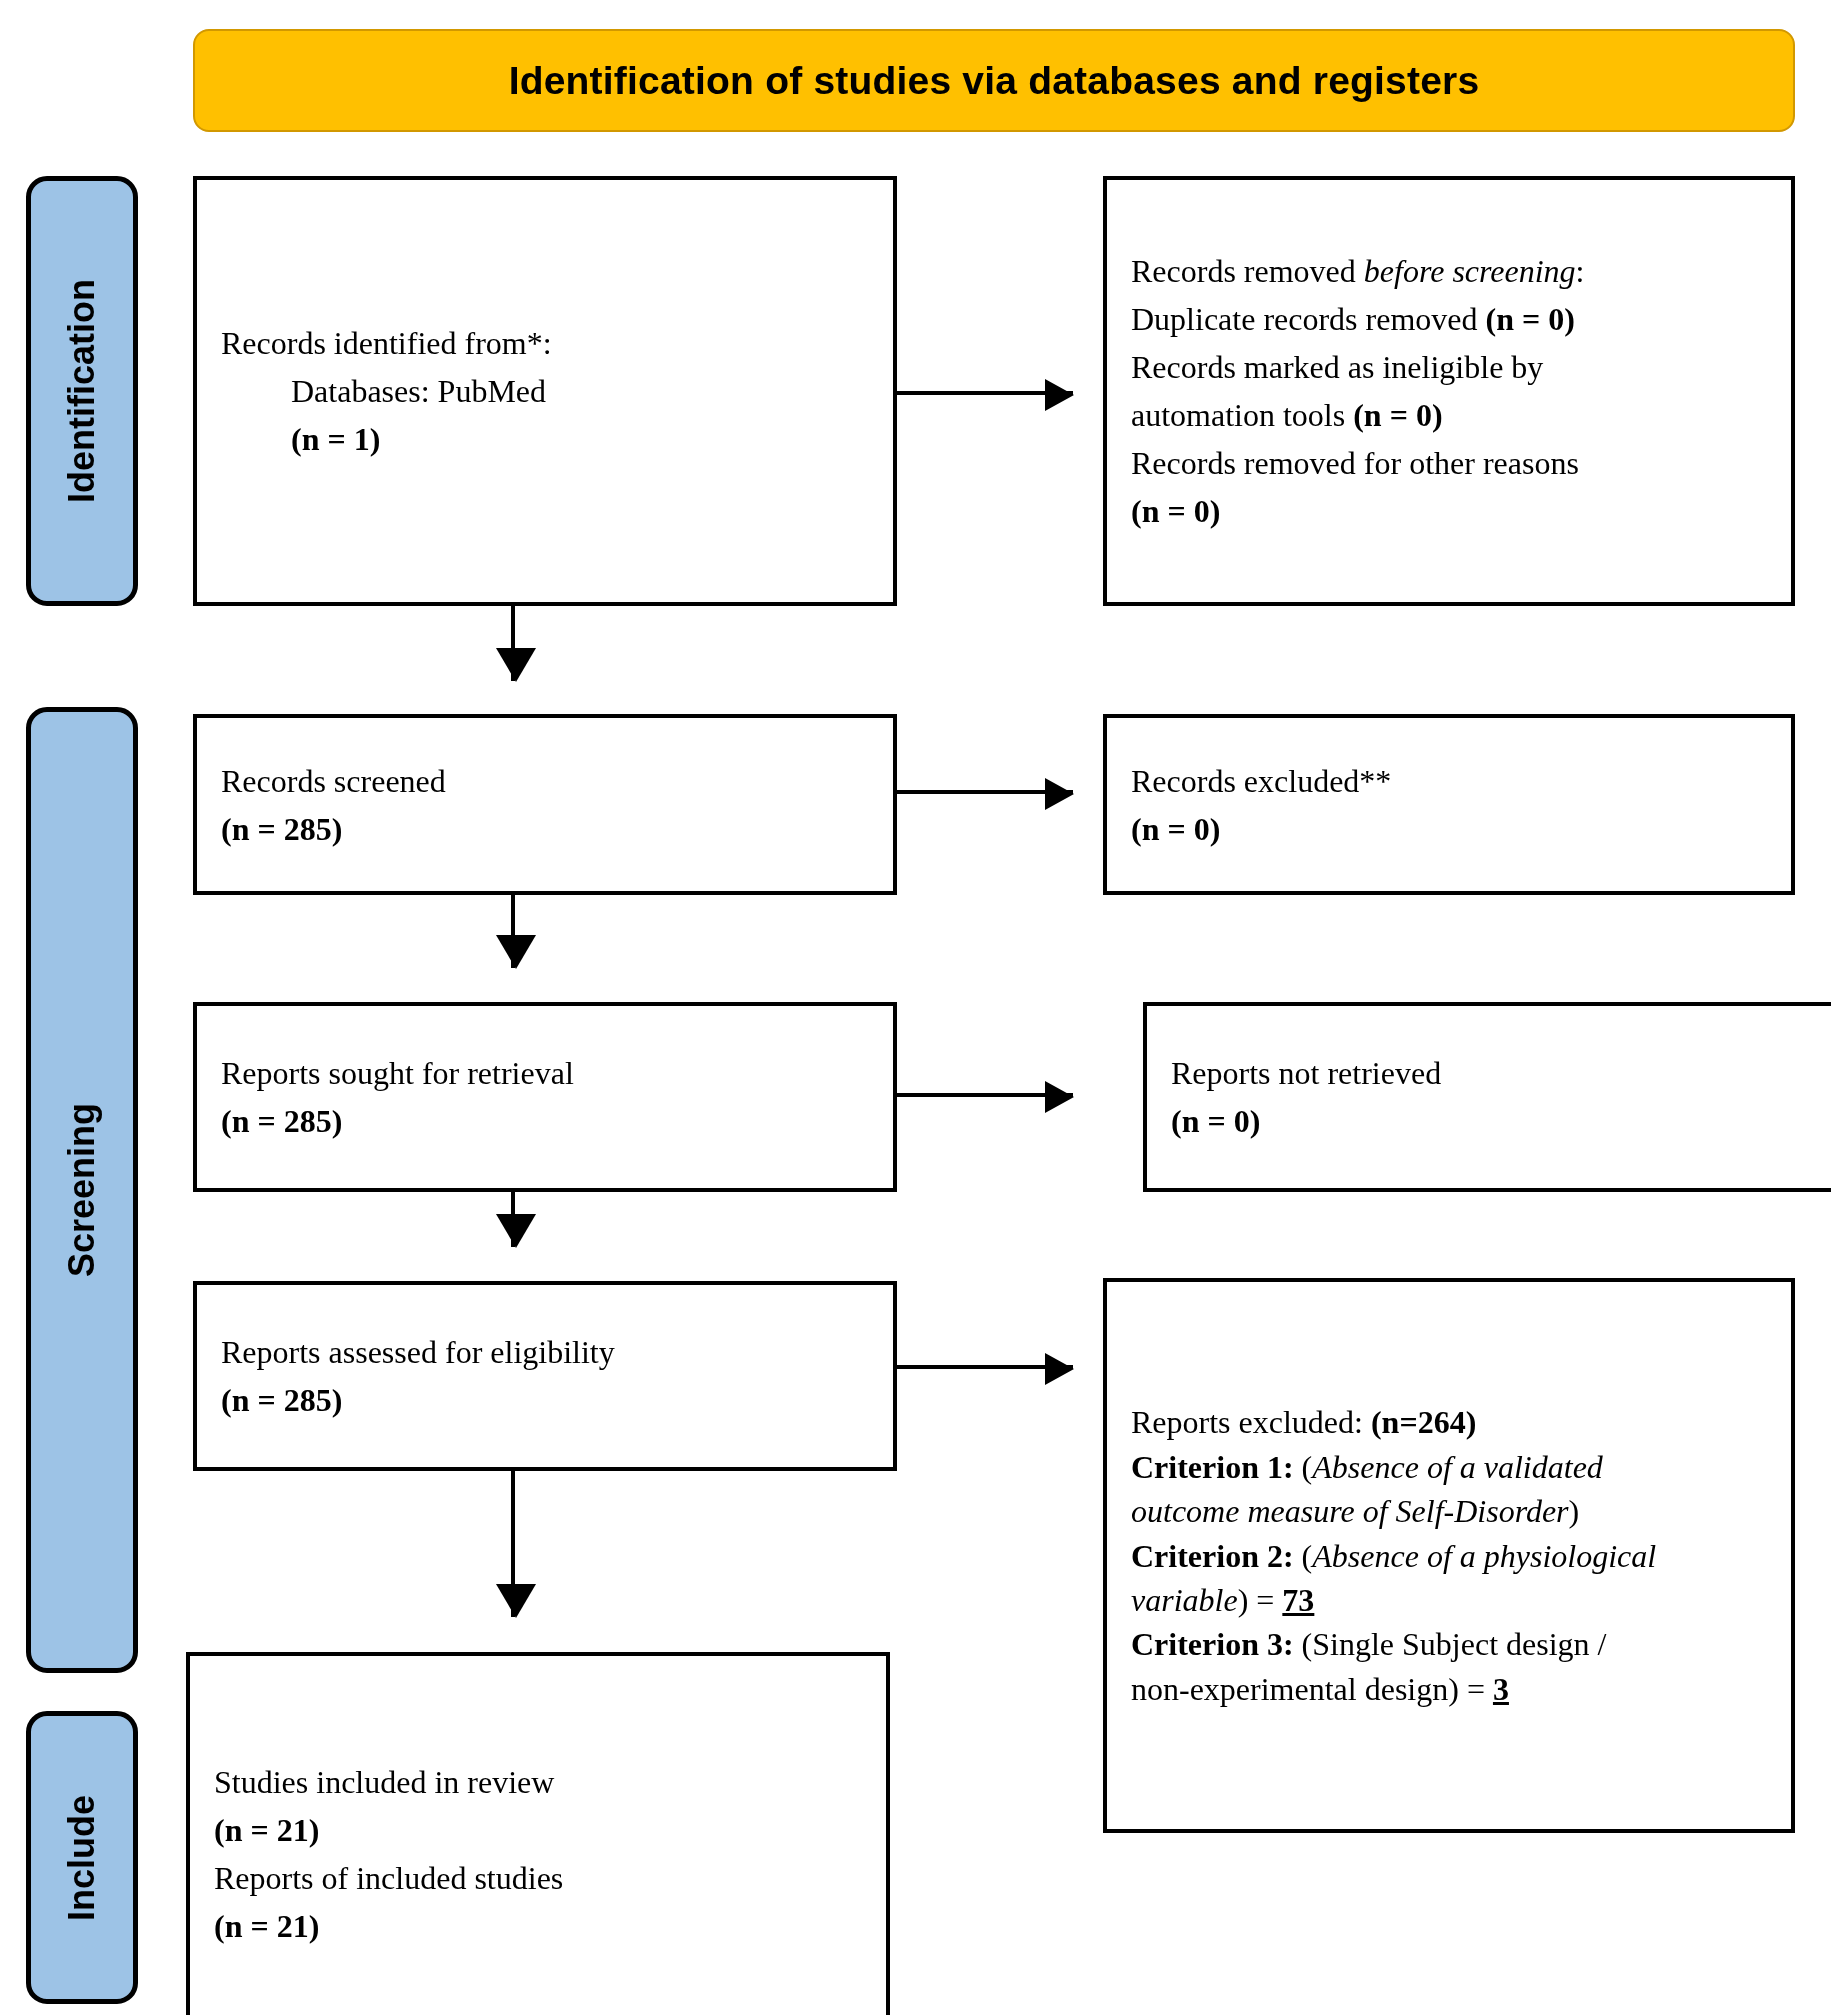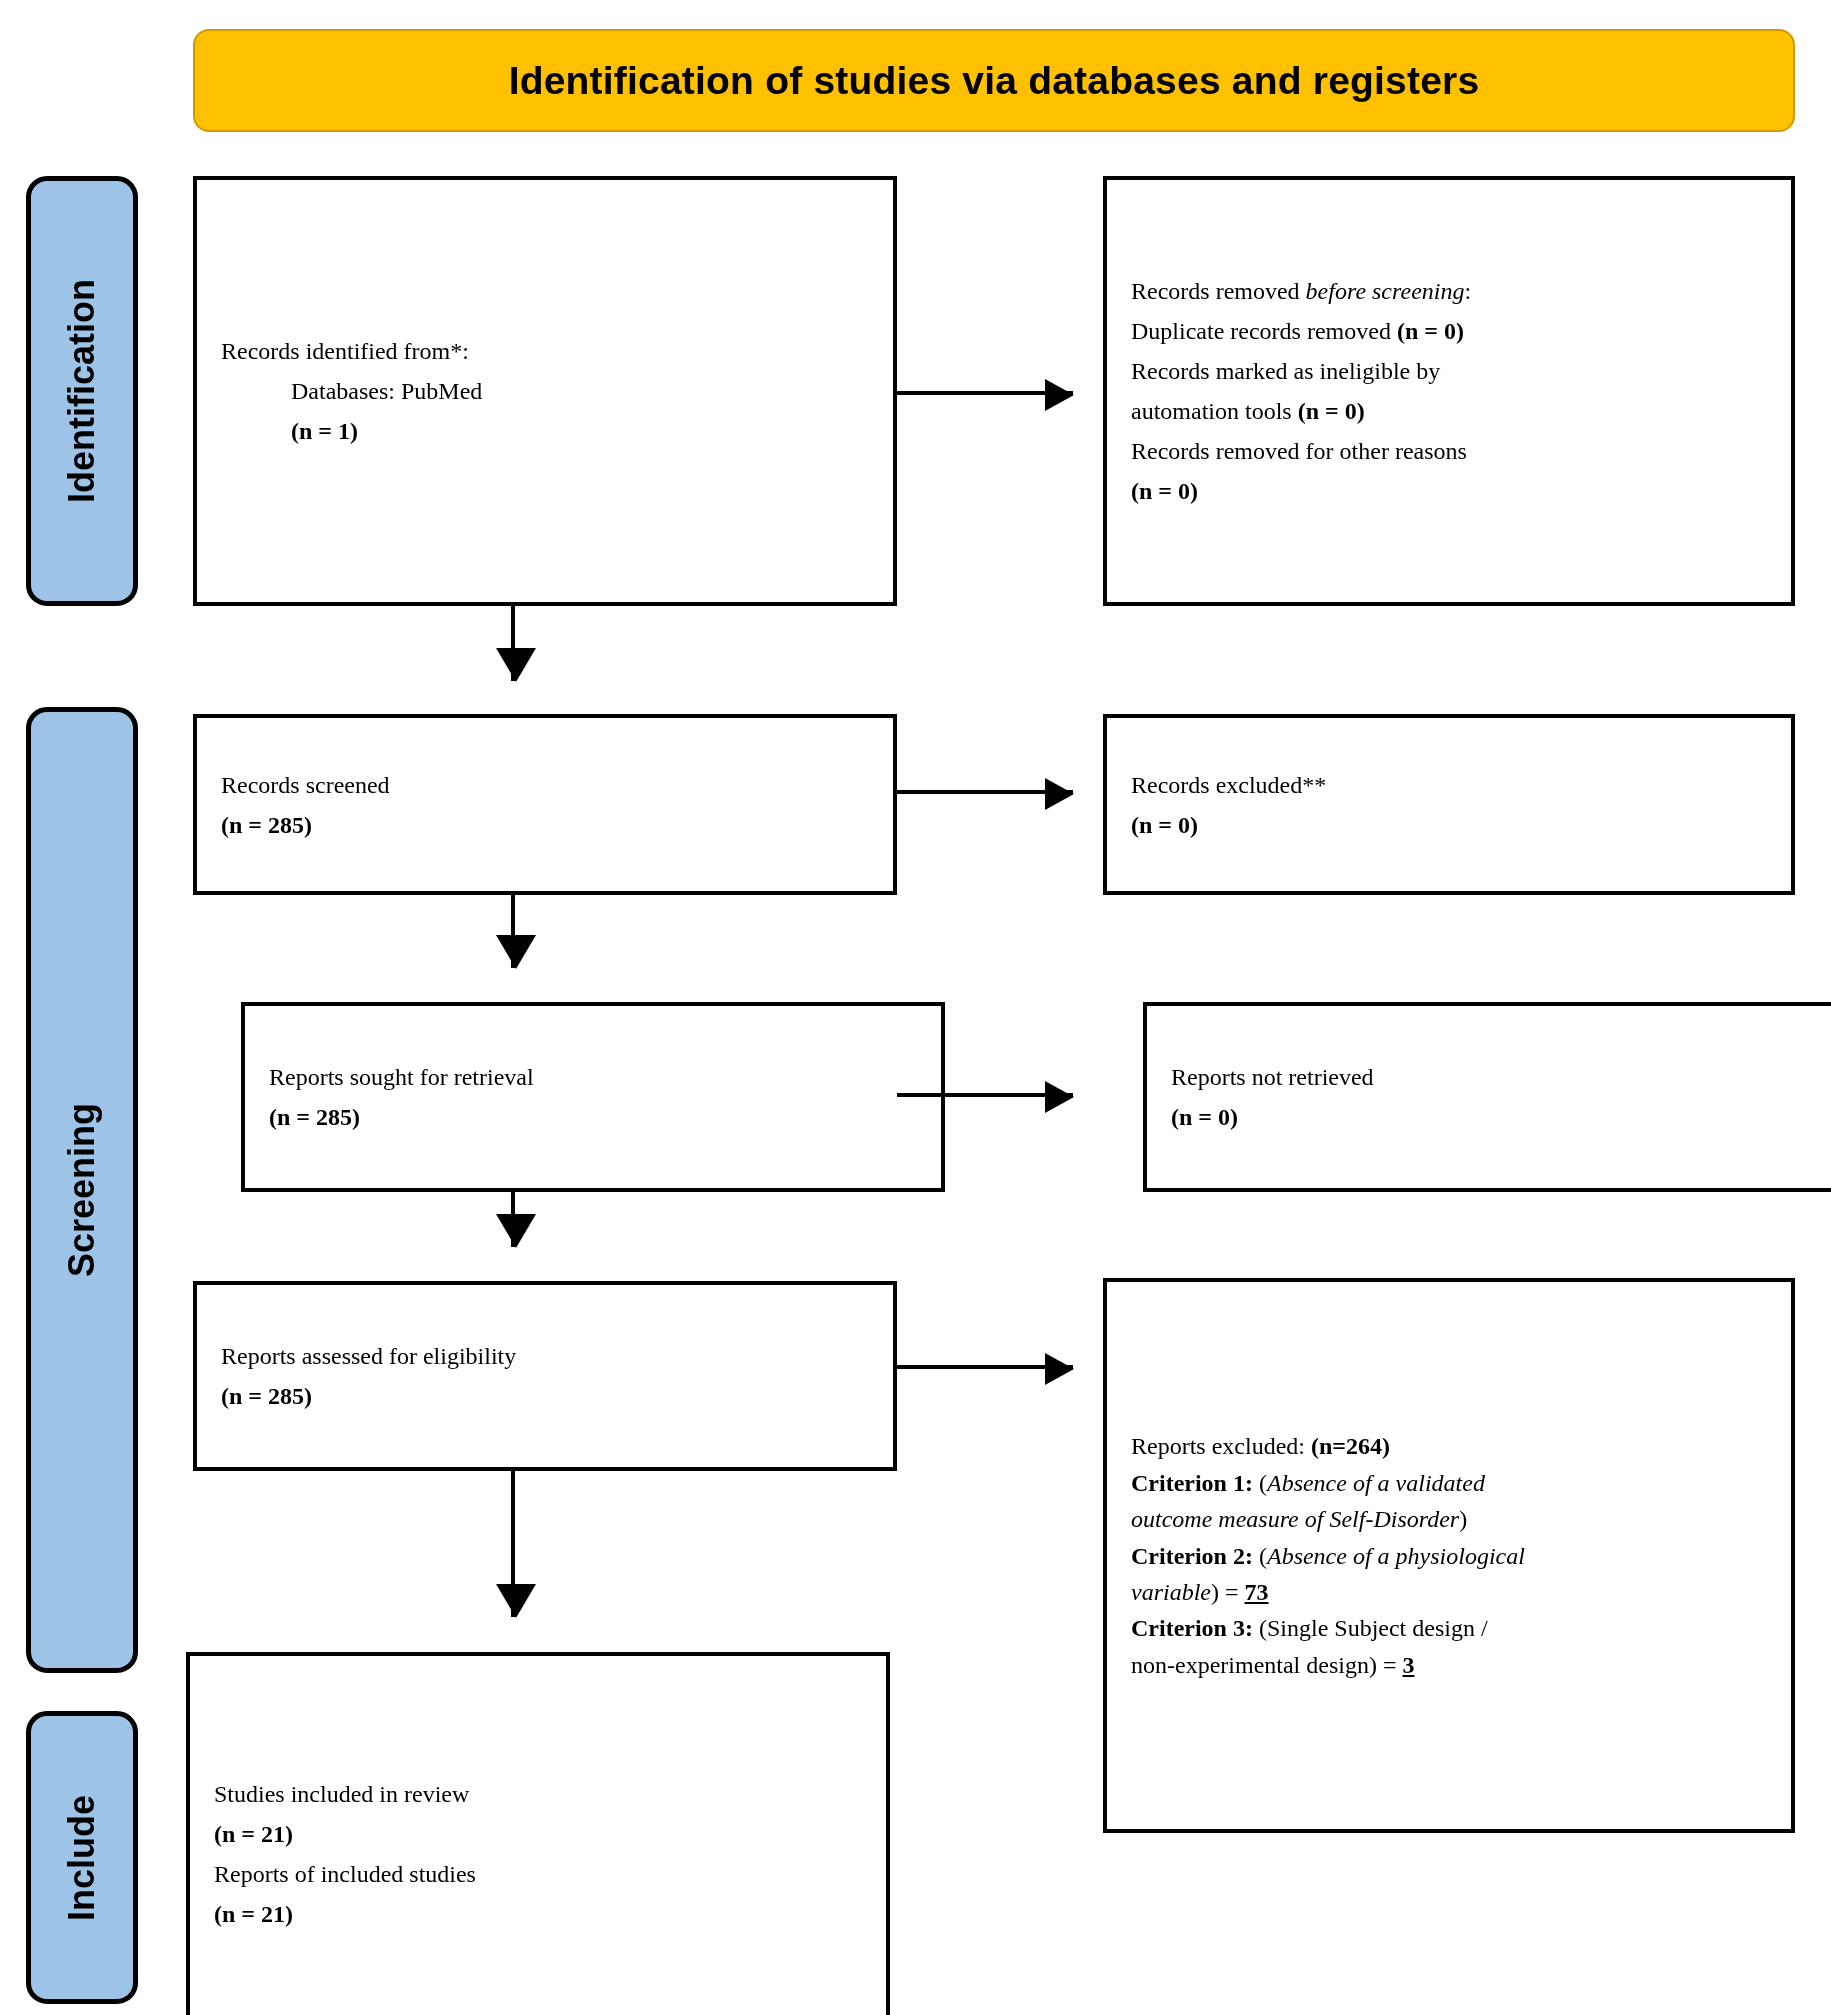--- a/index.html
+++ b/index.html
@@ -68,36 +68,36 @@
     background: #ffffff;
     border: 4.4px solid #000000;
     box-sizing: border-box;
     padding: 0 24px;
     display: flex;
     flex-direction: column;
     justify-content: center;
   }
   .flow-box p {
     margin: 0;
-    font-size: 24px;
+    font-size: 32px;
     line-height: 1.00;
     color: #000000;
     padding: 8px 0;
   }
   .flow-box p.indent { padding-left: 70px; }
   .flow-box .b  { font-weight: bold; }
   .flow-box .i  { font-style: italic; }
   .flow-box .u  { font-weight: bold; text-decoration: underline; }
 
   
   #box-identified       { left: 193px;  top: 176px;  width: 704px; height: 430px; }
   #box-removed          { left: 1103px; top: 176px;  width: 692px; height: 430px; }
   #box-screened         { left: 193px;  top: 714px; width: 704px; height: 181px; }
   #box-excluded         { left: 1103px; top: 714px; width: 692px; height: 181px; }
-  #box-sought           { left: 193px;  top: 1002px; width: 704px; height: 190px; margin-left: 48px; }
+  #box-sought           { left: 193px;  top: 1002px; width: 704px; height: 190px; }
   #box-not-retrieved    { left: 1103px; top: 1002px; width: 692px; height: 190px; margin-left: 40px; }
   #box-assessed         { left: 193px;  top: 1281px; width: 704px; height: 190px; }
   #box-reports-excluded { left: 1103px; top: 1278px; width: 692px; height: 555px; }
   #box-included         { left: 186px;  top: 1652px; width: 704px; height: 403px; }
 
   #box-reports-excluded p { padding: 6.2px 0; }
 
   
   .h-arrow {
     position: absolute;

